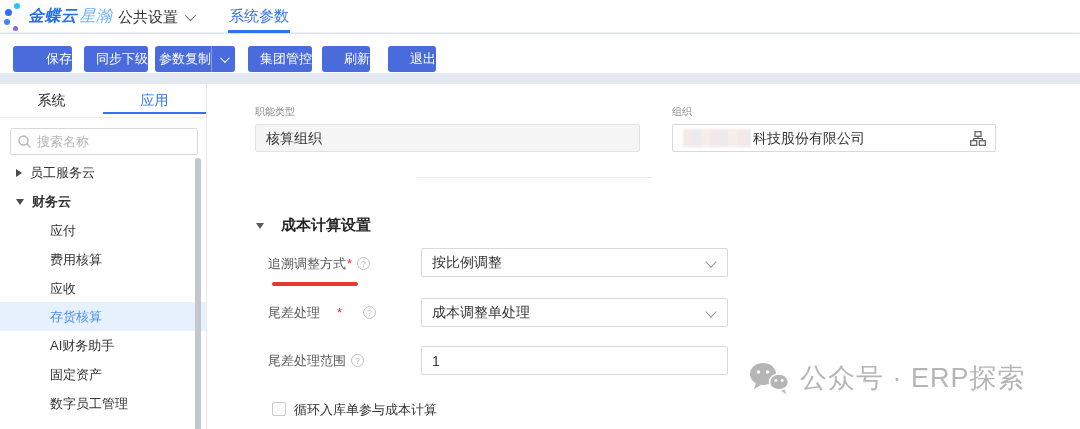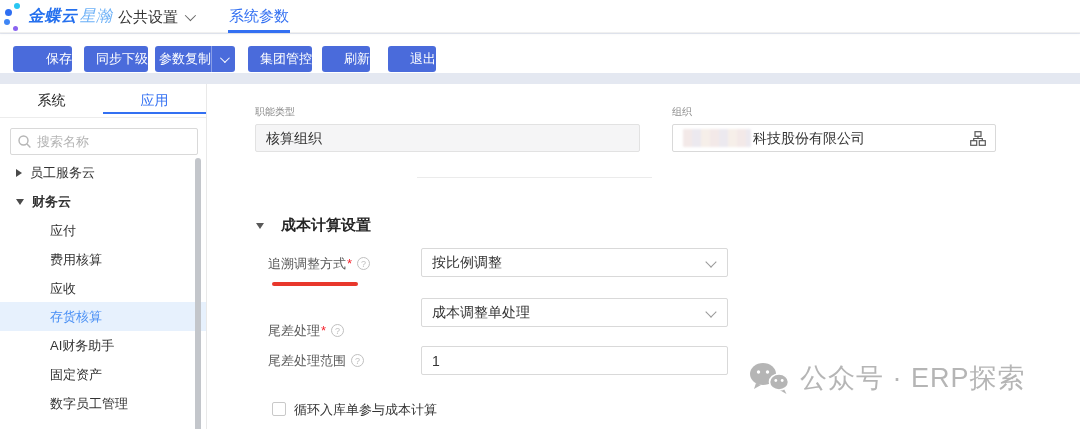--- a/index.html
+++ b/index.html
@@ -200,21 +200,21 @@
     <span>追溯调整方式</span>
       <span class="req">*</span>
     <span class="help">?</span>
   </div>
   <div class="select-fld" style="top:232px;margin-top:16px;">
     <span>按比例调整</span>
     <span class="chev"></span>
   </div>
   <div class="red-line"></div>
 
-  <div class="row-label" style="top:316px;">
+  <div class="row-label" style="top:298px;gap:16px;">
     <span>尾差处理</span>
       <span class="req">*</span>
     <span class="help">?</span>
   </div>
   <div class="select-fld" style="top:298px;">
     <span>成本调整单处理</span>
     <span class="chev"></span>
   </div>
 
   <div class="row-label" style="top:346px;">

